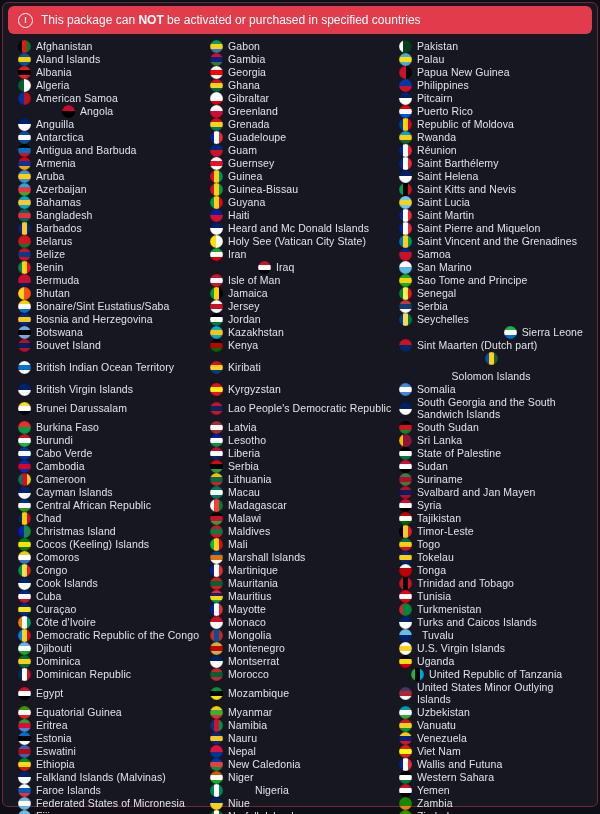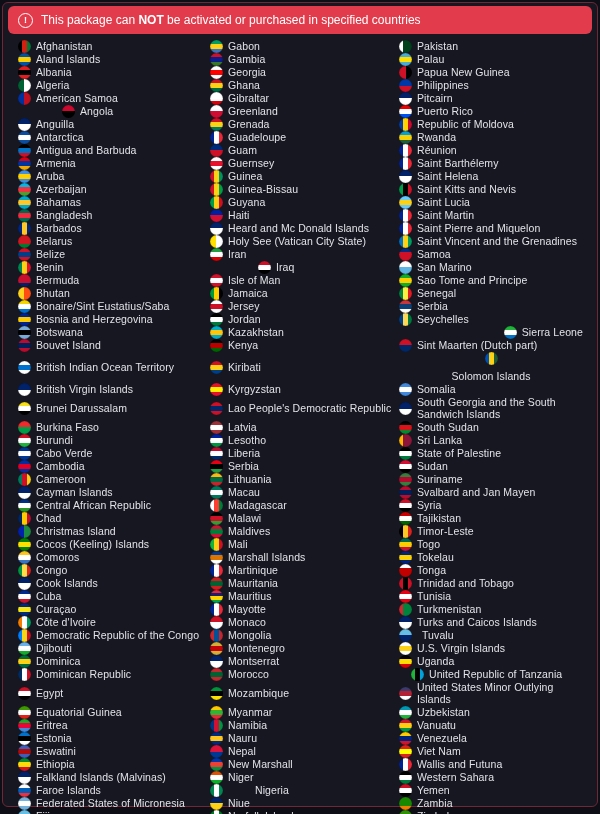--- a/index.html
+++ b/index.html
@@ -492,21 +492,21 @@
       <div class="item" style="grid-area: 51 / 2;">
     <span class="flag" style="background: linear-gradient(rgb(0, 43, 127) 0%, rgb(0, 43, 127) 33.3%, rgb(255, 198, 30) 33.3%, rgb(255, 198, 30) 66.7%, rgb(0, 43, 127) 66.7%, rgb(0, 43, 127) 100%);"></span>
     <span>Nauru</span>
   </div>
       <div class="item" style="grid-area: 52 / 2;">
     <span class="flag" style="background: linear-gradient(rgb(220, 20, 60) 0%, rgb(220, 20, 60) 50%, rgb(0, 56, 147) 50%, rgb(0, 56, 147) 100%);"></span>
     <span>Nepal</span>
   </div>
       <div class="item" style="grid-area: 53 / 2;">
     <span class="flag" style="background: linear-gradient(rgb(0, 53, 173) 0%, rgb(0, 53, 173) 33.3%, rgb(237, 65, 53) 33.3%, rgb(237, 65, 53) 66.7%, rgb(0, 149, 67) 66.7%, rgb(0, 149, 67) 100%);"></span>
-    <span>New Marshall</span>
+    <span>New Caledonia</span>
   </div>
       <div class="item" style="grid-area: 54 / 2;">
     <span class="flag" style="background: linear-gradient(rgb(224, 82, 6) 0%, rgb(224, 82, 6) 33.3%, rgb(255, 255, 255) 33.3%, rgb(255, 255, 255) 66.7%, rgb(13, 176, 43) 66.7%, rgb(13, 176, 43) 100%);"></span>
     <span>Niger</span>
   </div>
       <div class="item" style="grid-area: 55 / 2; gap: 32px;">
     <span class="flag" style="background: linear-gradient(to right, rgb(0, 135, 81) 0%, rgb(0, 135, 81) 33.3%, rgb(255, 255, 255) 33.3%, rgb(255, 255, 255) 66.7%, rgb(0, 135, 81) 66.7%, rgb(0, 135, 81) 100%);"></span>
     <span>Nigeria</span>
   </div>
       <div class="item" style="grid-area: 56 / 2;">

